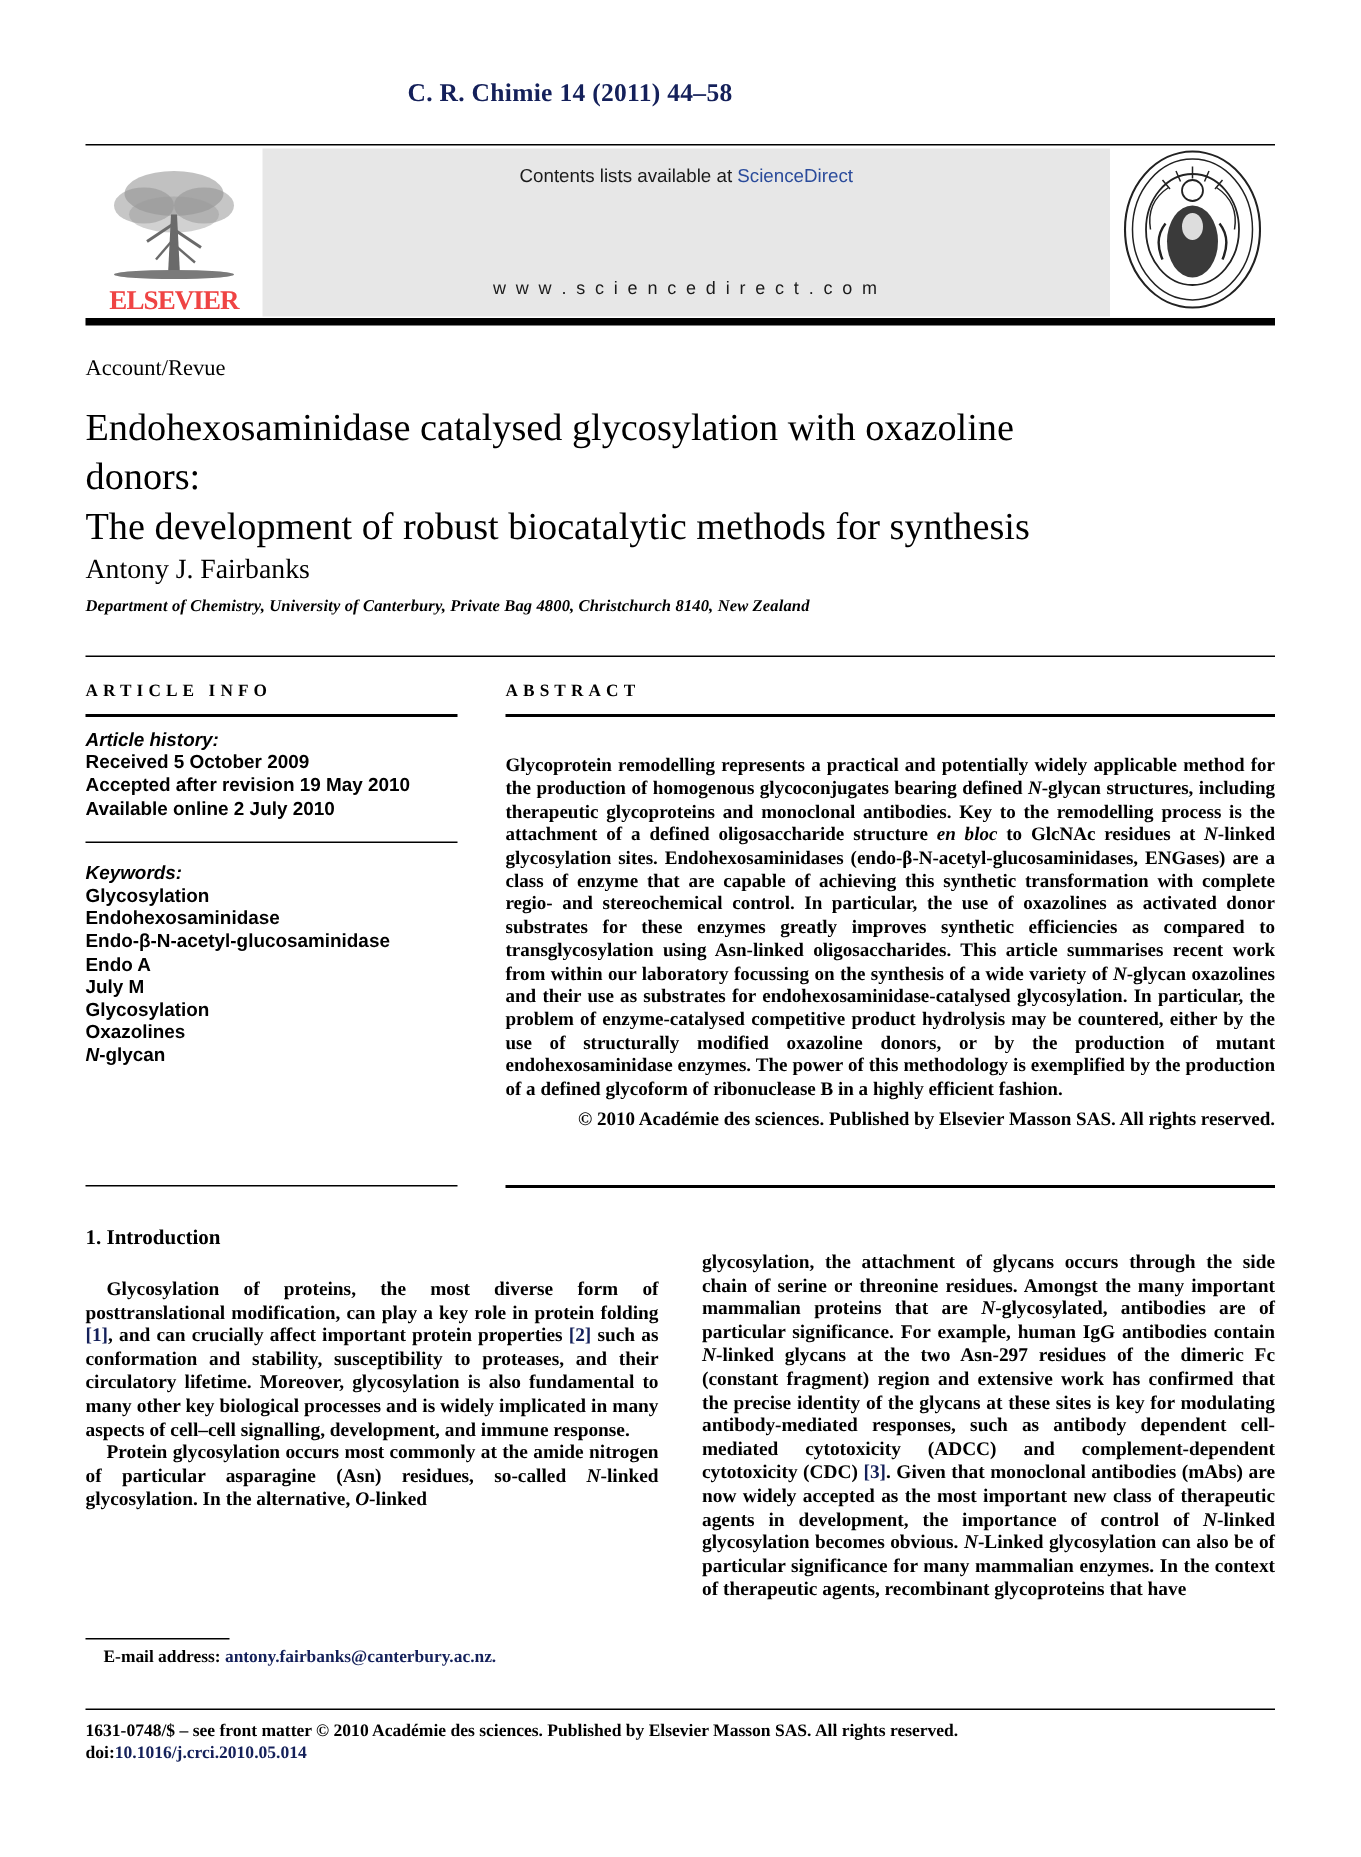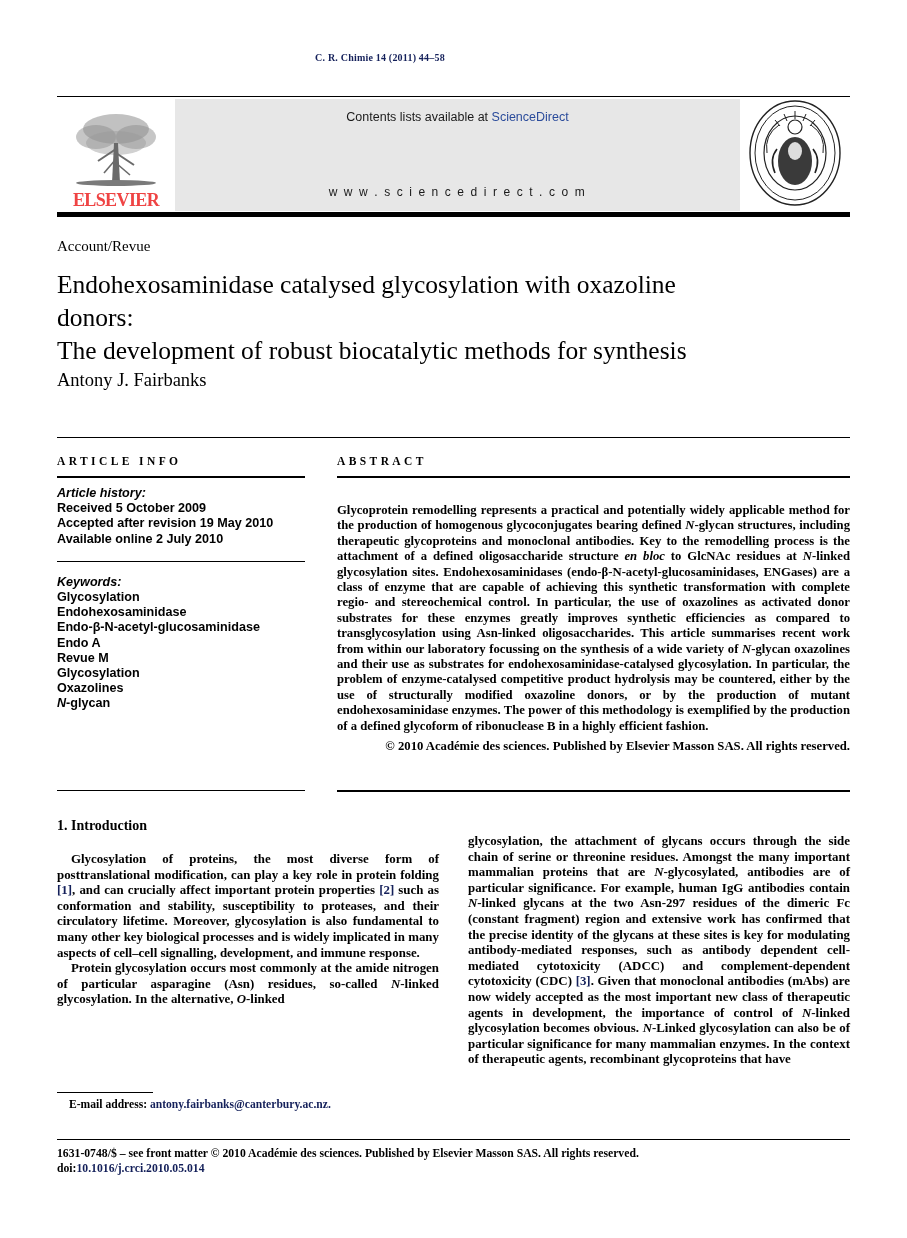--- a/index.html
+++ b/index.html
@@ -23,21 +23,21 @@
   }
 
   
   .running-head {
     position: absolute;
     left: 0; top: 52px;
     width: 760px;
     text-align: center;
     font-family: "Liberation Serif", serif;
     font-weight: bold;
-    font-size: 10px;
+    font-size: 17px;
     color: #14205a;
     letter-spacing: 0.2px;
   }
 
   
   .banner {
     position: absolute;
     left: 57px; top: 96px;
     width: 793px;
     height: 121px;
@@ -367,40 +367,41 @@
   </div>
 
   <div class="section-label">Account/Revue</div>
 
   <div class="title">
     <div>Endohexosaminidase catalysed glycosylation with oxazoline donors:</div>
     <div>The development of robust biocatalytic methods for synthesis</div>
   </div>
 
   <div class="author">Antony J. Fairbanks</div>
+  <div class="affiliation">Department of Chemistry, University of Canterbury, Private Bag 4800, Christchurch 8140, New Zealand</div>
 
   <div class="info-rule-top"></div>
 
   <div class="col-info">
     <div class="head-sc">ARTICLE INFO</div>
     <div class="hr-thick"></div>
     <div class="info-block" style="margin-top:8px;">
       <div class="lead">Article history:</div>
       <div>Received 5 October 2009</div>
       <div>Accepted after revision 19 May 2010</div>
       <div>Available online 2 July 2010</div>
     </div>
     <div class="info-sep"></div>
     <div class="info-block">
       <div class="lead">Keywords:</div>
       <div>Glycosylation</div>
       <div>Endohexosaminidase</div>
       <div>Endo-β-N-acetyl-glucosaminidase</div>
       <div>Endo A</div>
-      <div>Revue M</div>
+      <div>July M</div>
       <div>Glycosylation</div>
       <div>Oxazolines</div>
       <div><em class="it">N</em>-glycan</div>
     </div>
   </div>
 
   <div class="col-abs">
     <div class="head-sc">ABSTRACT</div>
     <div class="hr-thick"></div>
     <div class="abs-text">Glycoprotein remodelling represents a practical and potentially widely applicable method for the production of homogenous glycoconjugates bearing defined <em class="it">N</em>-glycan structures, including therapeutic glycoproteins and monoclonal antibodies. Key to the remodelling process is the attachment of a defined oligosaccharide structure <em class="it">en bloc</em> to GlcNAc residues at <em class="it">N</em>-linked glycosylation sites. Endohexosaminidases (endo-β-N-acetyl-glucosaminidases, ENGases) are a class of enzyme that are capable of achieving this synthetic transformation with complete regio- and stereochemical control. In particular, the use of oxazolines as activated donor substrates for these enzymes greatly improves synthetic efficiencies as compared to transglycosylation using Asn-linked oligosaccharides. This article summarises recent work from within our laboratory focussing on the synthesis of a wide variety of <em class="it">N</em>-glycan oxazolines and their use as substrates for endohexosaminidase-catalysed glycosylation. In particular, the problem of enzyme-catalysed competitive product hydrolysis may be countered, either by the use of structurally modified oxazoline donors, or by the production of mutant endohexosaminidase enzymes. The power of this methodology is exemplified by the production of a defined glycoform of ribonuclease B in a highly efficient fashion.</div>

